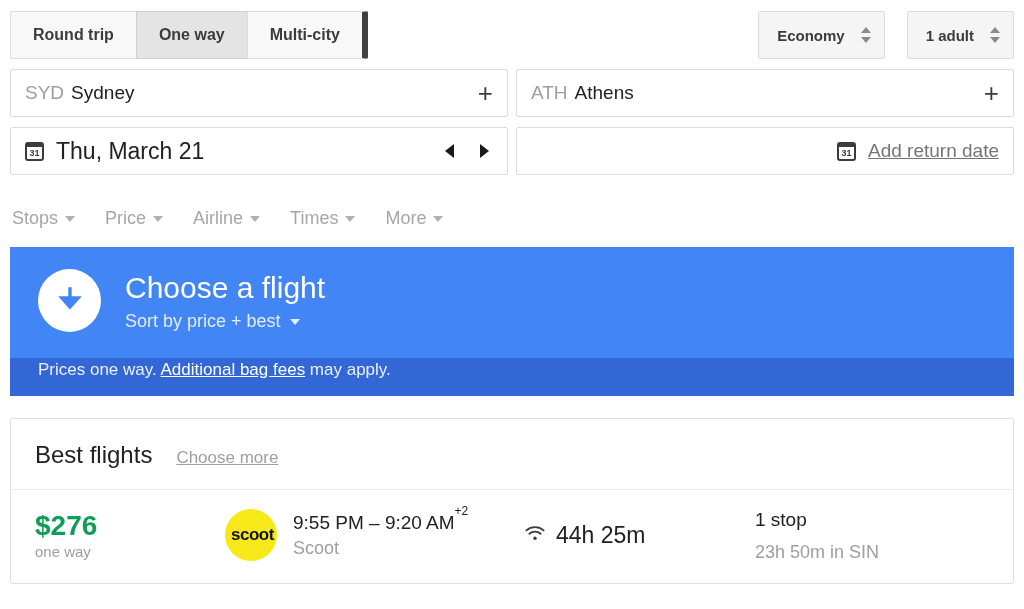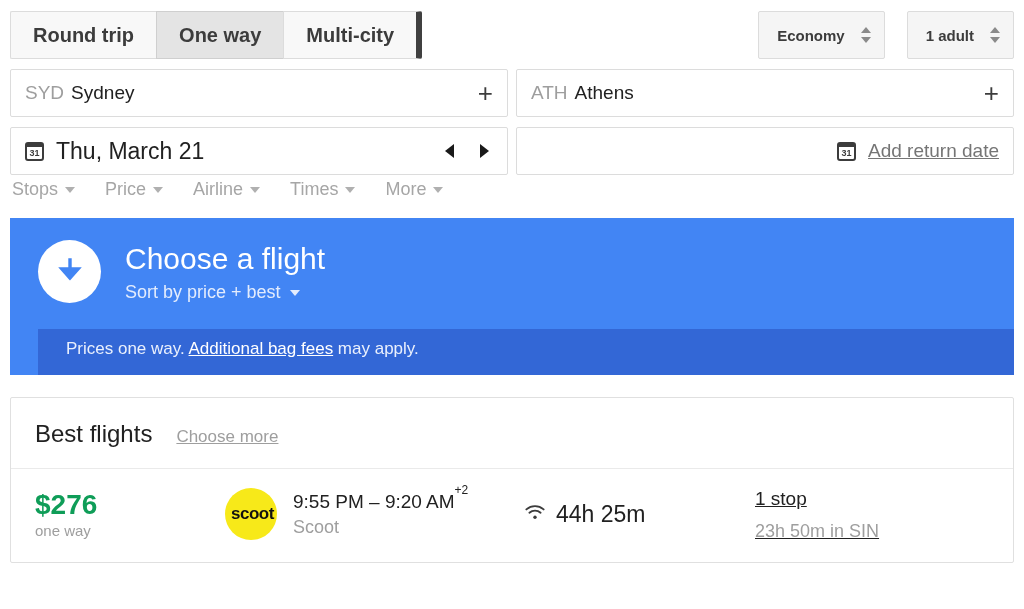--- a/index.html
+++ b/index.html
@@ -28,21 +28,21 @@
     padding: 11px 10px 0 10px;
     box-sizing: border-box;
   }
   .tabgroup {
     display: flex;
   }
   .tab {
     background: #f8f8f8;
     border: 1px solid #dcdcdc;
     border-right: none;
-    font-size: 20px;
+    font-size: 16px;
     font-weight: bold;
     color: #3c3c3c;
     padding: 0 22px;
     height: 46px;
     line-height: 46px;
     cursor: pointer;
     white-space: nowrap;
   }
   .tab:first-child {
     border-radius: 2px 0 0 2px;
@@ -181,21 +181,21 @@
     border-bottom: 7px solid transparent;
     border-left: 9px solid #1a1a1a;
     cursor: pointer;
   }
 
   
   .filters {
     display: flex;
     gap: 26px;
     padding: 0 10px;
-    margin-top: 0;
+    margin-top: 29px;
     align-items: center;
   }
   .filter {
     display: flex;
     align-items: center;
     gap: 7px;
     font-size: 18px;
     color: #a6a6a6;
     cursor: pointer;
     padding: 4px 2px;
@@ -246,24 +246,23 @@
     color: #e3ecfd;
   }
   .caret-w {
     width: 0; height: 0;
     border-left: 5px solid transparent;
     border-right: 5px solid transparent;
     border-top: 6px solid #e3ecfd;
   }
   .banner-foot {
     background: #3367d6;
-    padding: 10px 28px 16px 28px;
+    padding: 2px 28px 16px 28px;
     font-size: 17px;
     color: #eaf0fd;
-    margin-left: 28px;
   }
   .banner-foot a {
     color: #ffffff;
     text-decoration: underline;
     cursor: pointer;
   }
 
   
   .card {
     margin: 22px 10px 0 10px;
@@ -356,21 +355,21 @@
     display: flex;
     align-items: center;
     gap: 11px;
     width: 230px;
     flex: none;
   }
   .duration {
     font-size: 23px;
     color: #212121;
   }
-  .col-stops { flex: 1; text-decoration: underline; }
+  .col-stops { flex: 1; }
   .stops {
     font-size: 19px;
     color: #212121;
     line-height: 1.25;
   }
   .layover {
     font-size: 18px;
     color: #9e9e9e;
     margin-top: 10px;
   }

